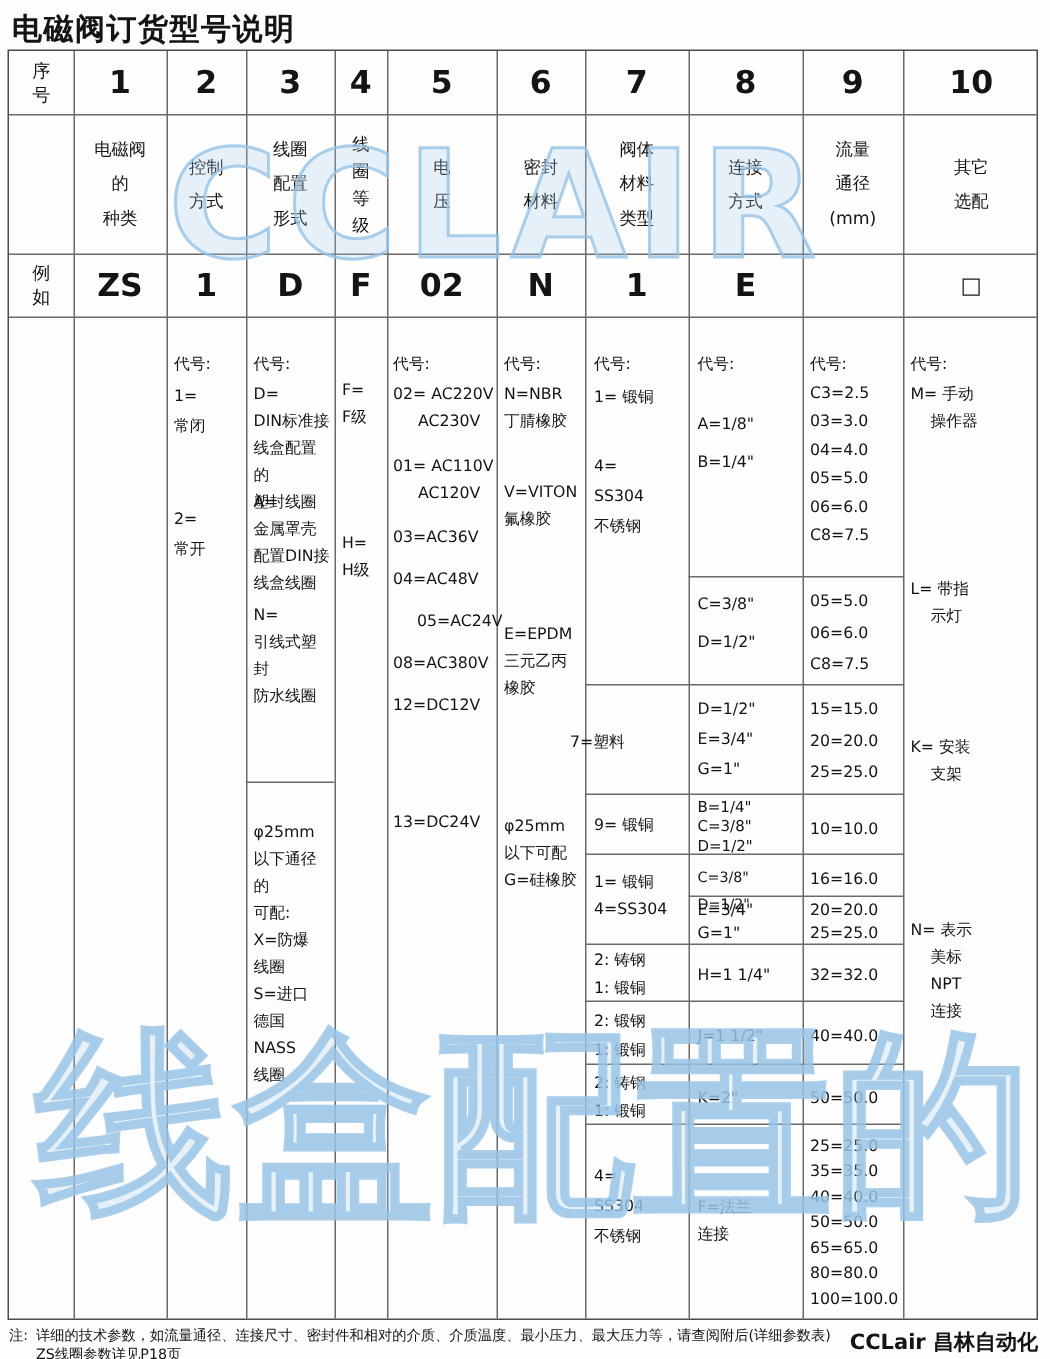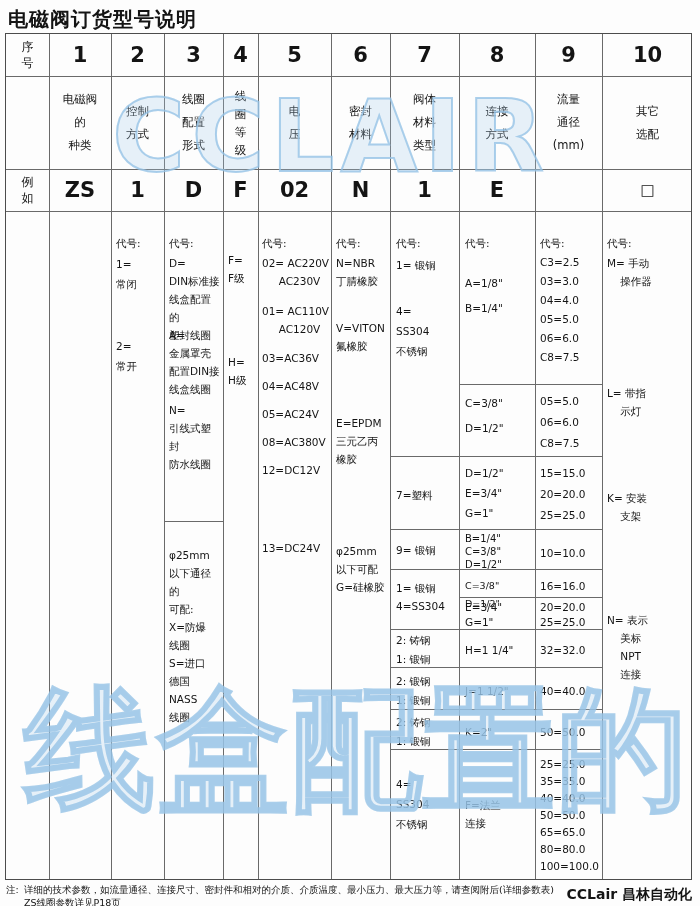--- a/index.html
+++ b/index.html
@@ -150,21 +150,21 @@
   <div class="blk" style="left:222px;top:319px;width:29px">H=
 H级</div>
 
   <div class="blk" style="left:256px;top:200px;width:68px">代号:</div>
   <div class="blk" style="left:256px;top:220px;width:68px">02= AC220V
 &nbsp;&nbsp;&nbsp;&nbsp;&nbsp;AC230V</div>
   <div class="blk" style="left:256px;top:268px;width:68px">01= AC110V
 &nbsp;&nbsp;&nbsp;&nbsp;&nbsp;AC120V</div>
   <div class="blk" style="left:256px;top:315px;width:68px">03=AC36V</div>
   <div class="blk" style="left:256px;top:343px;width:68px">04=AC48V</div>
-  <div class="blk" style="left:256px;top:371px;width:68px">05=AC24V</div>
+  <div class="blk" style="left:272px;top:371px;width:68px">05=AC24V</div>
   <div class="blk" style="left:256px;top:399px;width:68px">08=AC380V</div>
   <div class="blk" style="left:256px;top:427px;width:68px">12=DC12V</div>
   <div class="blk" style="left:256px;top:505px;width:68px">13=DC24V</div>
 
   <div class="blk" style="left:330px;top:200px;width:53px">代号:</div>
   <div class="blk" style="left:330px;top:220px;width:53px">N=NBR
 丁腈橡胶</div>
   <div class="blk" style="left:330px;top:285px;width:53px">V=VITON
 氟橡胶</div>
   <div class="blk" style="left:330px;top:380px;width:53px">E=EPDM
@@ -172,21 +172,21 @@
 橡胶</div>
   <div class="blk" style="left:330px;top:508px;width:53px">φ25mm
 以下可配
 G=硅橡胶</div>
 
   <div class="blk" style="left:390px;top:200px;width:61px">代号:</div>
   <div class="blk" style="left:390px;top:222px;width:61px">1= 锻铜</div>
   <div class="blk" style="left:390px;top:267px;width:61px;line-height:20px">4=
 SS304
 不锈钢</div>
-  <div class="blk" style="left:390px;top:452px;width:61px">7=塑料</div>
+  <div class="blk" style="left:374px;top:452px;width:61px">7=塑料</div>
   <div class="blk" style="left:390px;top:507px;width:61px">9= 锻铜</div>
   <div class="blk" style="left:390px;top:545px;width:61px">1= 锻铜
 4=SS304</div>
   <div class="blk" style="left:390px;top:597px;width:61px;line-height:19px">2: 铸钢
 1: 锻铜</div>
   <div class="blk" style="left:390px;top:638px;width:61px;line-height:19px">2: 锻钢
 1: 锻铜</div>
   <div class="blk" style="left:390px;top:679px;width:61px;line-height:19px">2: 铸钢
 1: 锻铜</div>
   <div class="blk" style="left:390px;top:740px;width:61px;line-height:20px">4=

